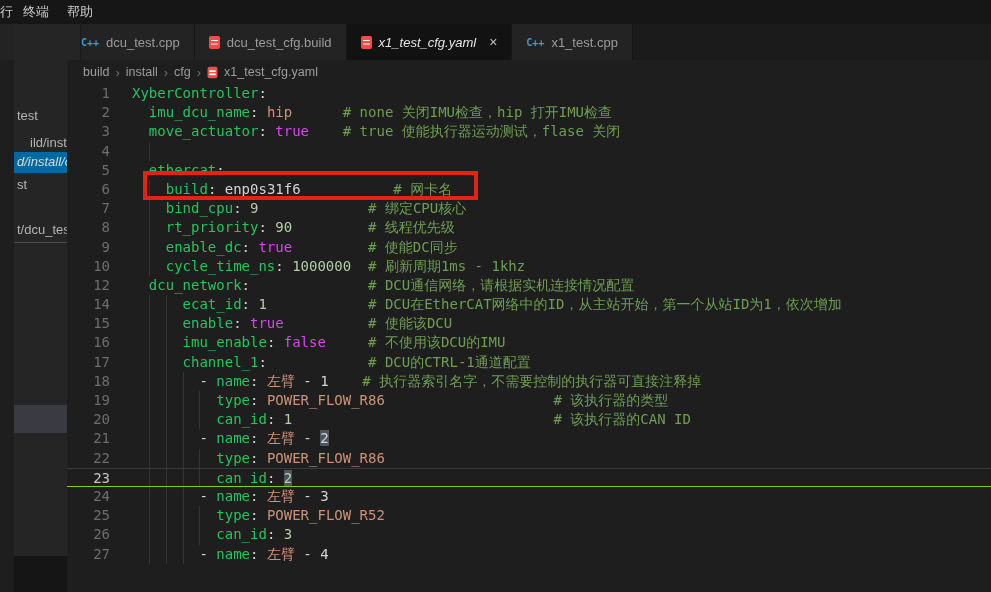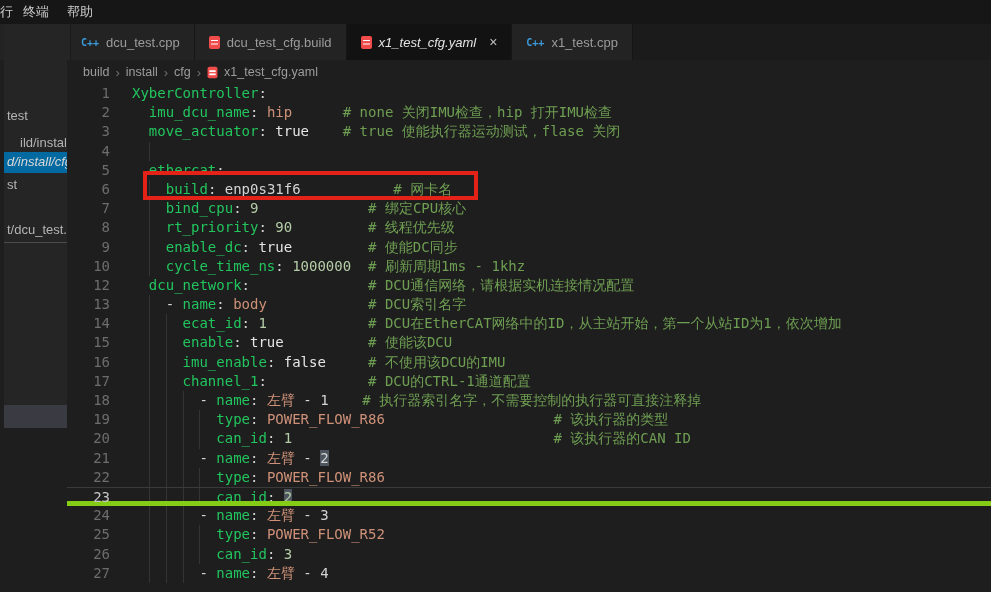--- a/index.html
+++ b/index.html
@@ -8,21 +8,21 @@
   #app { position:relative; width:991px; height:592px; }
 
   
   #menubar { position:absolute; left:0; top:0; width:991px; height:24px;
              background:#161616; display:flex; align-items:center; z-index:5; }
   .menu-item { color:#cccccc; font-size:13px; padding:0 9px; height:24px;
                line-height:24px; white-space:nowrap; }
   .menu-item:first-child { padding-left:0; width:14px; overflow:hidden; }
 
   
-  #sidebar { position:absolute; left:4px; top:24px; width:67px; height:404px;
+  #sidebar { position:absolute; left:14px; top:24px; width:67px; height:568px;
              background:#252526; border-right:1px solid #1a1a1a; overflow:hidden; }
   .sb-item { position:absolute; left:0; width:67px; height:20px; line-height:20px;
              padding-left:3px; font-size:13px; color:#b4b4b4; white-space:nowrap;
              overflow:hidden; }
   .sb-sel  { background:#0369a1; font-style:italic; color:#d8d8d8; height:21px; }
   .sb-sep  { position:absolute; left:0; width:67px; height:1px; background:#4b4b4b; }
   .sb-graybar { position:absolute; left:0; top:381px; width:67px; height:28px;
                 background:#3a3a42; }
   .sb-dark { position:absolute; left:0; top:532px; width:67px; height:36px;
              background:#151515; }
@@ -50,35 +50,35 @@
   #breadcrumb { position:absolute; left:67px; top:60px; width:924px; height:24px;
                 background:#1e1e1e; display:flex; align-items:center; gap:6px;
                 padding-left:16px; font-size:12.5px; color:#9d9d9d; }
   .bc-sep { color:#6f6f6f; font-size:13px; }
   #breadcrumb .icon-yaml { transform:scale(.9); }
 
   
   #editor { position:absolute; left:67px; top:84px; width:924px; height:508px;
             background:#1e1e1e; overflow:hidden; }
   .code-row { display:flex; height:19.2px; white-space:pre; position:relative; }
-  .code-row.current { border-top:1px solid #3a3a3a; border-bottom:5px solid #84cc16; }
+  .code-row.current { border-top:1px solid #3a3a3a; border-bottom:1px solid #84cc16; }
   .line-number { flex:0 0 59px; text-align:right; padding-right:16px;
                  color:#6d6d6d; font:14px "DejaVu Sans Mono", monospace;
                  line-height:19.2px; user-select:none; }
   .current .line-number { color:#c6c6c6; }
   .code-text { position:relative; flex:1; padding-left:6px;
                font:14px "DejaVu Sans Mono", monospace; line-height:19.2px;
                white-space:pre; overflow:hidden; }
   .guide { position:absolute; top:0; bottom:0; width:1px; background:#343434; }
 
   .tk-k   { color:#22c55e; }
   .tk-p   { color:#d4d4d4; }
   .tk-s   { color:#ce9178; }
   .tk-n   { color:#b5cea8; }
-  .tk-b   { color:#e5e5e5; }
+  .tk-b   { color:#d946ef; }
   .tk-c   { color:#6e9e52; }
   .tk-hl  { color:#d4d4d4; background:#4d555e; }
   .tk-nhl { color:#b5cea8; background:#4d555e; }
 
   
   #red-box { position:absolute; left:76px; top:87px; width:335px; height:29px;
              border:4px solid #e42217; z-index:4; pointer-events:none; }
 </style>
 </head>
 <body>
@@ -142,21 +142,20 @@
         <div class="code-row"><div class="line-number">2</div><div class="code-text"><span class="tk-p">  </span><span class="tk-k">imu_dcu_name</span><span class="tk-p">: </span><span class="tk-s">hip</span><span class="tk-p">      </span><span class="tk-c"># none 关闭IMU检查，hip 打开IMU检查</span></div></div>
         <div class="code-row"><div class="line-number">3</div><div class="code-text"><span class="tk-p">  </span><span class="tk-k">move_actuator</span><span class="tk-p">: </span><span class="tk-b">true</span><span class="tk-p">    </span><span class="tk-c"># true 使能执行器运动测试，flase 关闭</span></div></div>
         <div class="code-row"><div class="line-number">4</div><div class="code-text"><span class="guide" style="left: calc(2ch + 6px);"></span></div></div>
         <div class="code-row"><div class="line-number">5</div><div class="code-text"><span class="tk-p">  </span><span class="tk-k">ethercat</span><span class="tk-p">:</span></div></div>
         <div class="code-row"><div class="line-number">6</div><div class="code-text"><span class="guide" style="left: calc(2ch + 6px);"></span><span class="tk-p">    </span><span class="tk-k">build</span><span class="tk-p">: </span><span class="tk-p">enp0s31f6</span><span class="tk-p">           </span><span class="tk-c"># 网卡名</span></div></div>
         <div class="code-row"><div class="line-number">7</div><div class="code-text"><span class="guide" style="left: calc(2ch + 6px);"></span><span class="tk-p">    </span><span class="tk-k">bind_cpu</span><span class="tk-p">: </span><span class="tk-n">9</span><span class="tk-p">             </span><span class="tk-c"># 绑定CPU核心</span></div></div>
         <div class="code-row"><div class="line-number">8</div><div class="code-text"><span class="guide" style="left: calc(2ch + 6px);"></span><span class="tk-p">    </span><span class="tk-k">rt_priority</span><span class="tk-p">: </span><span class="tk-n">90</span><span class="tk-p">         </span><span class="tk-c"># 线程优先级</span></div></div>
         <div class="code-row"><div class="line-number">9</div><div class="code-text"><span class="guide" style="left: calc(2ch + 6px);"></span><span class="tk-p">    </span><span class="tk-k">enable_dc</span><span class="tk-p">: </span><span class="tk-b">true</span><span class="tk-p">         </span><span class="tk-c"># 使能DC同步</span></div></div>
         <div class="code-row"><div class="line-number">10</div><div class="code-text"><span class="guide" style="left: calc(2ch + 6px);"></span><span class="tk-p">    </span><span class="tk-k">cycle_time_ns</span><span class="tk-p">: </span><span class="tk-n">1000000</span><span class="tk-p">  </span><span class="tk-c"># 刷新周期1ms - 1khz</span></div></div>
         <div class="code-row"><div class="line-number">12</div><div class="code-text"><span class="tk-p">  </span><span class="tk-k">dcu_network</span><span class="tk-p">:</span><span class="tk-p">              </span><span class="tk-c"># DCU通信网络，请根据实机连接情况配置</span></div></div>
-        <div class="code-row"><div class="line-number">13</div><div class="code-text"><span class="guide" style="left: calc(2ch + 6px);"></span><span class="tk-p">    </span><span class="tk-p">- </span><span class="tk-k">name</span><span class="tk-p">: </span><span class="tk-s">body</span><span class="tk-p">            </span><span class="tk-c"># DCU索引名字</span></div></div>
         <div class="code-row"><div class="line-number">14</div><div class="code-text"><span class="guide" style="left: calc(2ch + 6px);"></span><span class="guide" style="left: calc(4ch + 6px);"></span><span class="tk-p">      </span><span class="tk-k">ecat_id</span><span class="tk-p">: </span><span class="tk-n">1</span><span class="tk-p">            </span><span class="tk-c"># DCU在EtherCAT网络中的ID，从主站开始，第一个从站ID为1，依次增加</span></div></div>
         <div class="code-row"><div class="line-number">15</div><div class="code-text"><span class="guide" style="left: calc(2ch + 6px);"></span><span class="guide" style="left: calc(4ch + 6px);"></span><span class="tk-p">      </span><span class="tk-k">enable</span><span class="tk-p">: </span><span class="tk-b">true</span><span class="tk-p">          </span><span class="tk-c"># 使能该DCU</span></div></div>
         <div class="code-row"><div class="line-number">16</div><div class="code-text"><span class="guide" style="left: calc(2ch + 6px);"></span><span class="guide" style="left: calc(4ch + 6px);"></span><span class="tk-p">      </span><span class="tk-k">imu_enable</span><span class="tk-p">: </span><span class="tk-b">false</span><span class="tk-p">     </span><span class="tk-c"># 不使用该DCU的IMU</span></div></div>
         <div class="code-row"><div class="line-number">17</div><div class="code-text"><span class="guide" style="left: calc(2ch + 6px);"></span><span class="guide" style="left: calc(4ch + 6px);"></span><span class="tk-p">      </span><span class="tk-k">channel_1</span><span class="tk-p">:</span><span class="tk-p">            </span><span class="tk-c"># DCU的CTRL-1通道配置</span></div></div>
         <div class="code-row"><div class="line-number">18</div><div class="code-text"><span class="guide" style="left: calc(2ch + 6px);"></span><span class="guide" style="left: calc(4ch + 6px);"></span><span class="guide" style="left: calc(6ch + 6px);"></span><span class="tk-p">        </span><span class="tk-p">- </span><span class="tk-k">name</span><span class="tk-p">: </span><span class="tk-s">左臂</span><span class="tk-p"> - 1</span><span class="tk-p">    </span><span class="tk-c"># 执行器索引名字，不需要控制的执行器可直接注释掉</span></div></div>
         <div class="code-row"><div class="line-number">19</div><div class="code-text"><span class="guide" style="left: calc(2ch + 6px);"></span><span class="guide" style="left: calc(4ch + 6px);"></span><span class="guide" style="left: calc(6ch + 6px);"></span><span class="guide" style="left: calc(8ch + 6px);"></span><span class="tk-p">          </span><span class="tk-k">type</span><span class="tk-p">: </span><span class="tk-s">POWER_FLOW_R86</span><span class="tk-p">                    </span><span class="tk-c"># 该执行器的类型</span></div></div>
         <div class="code-row"><div class="line-number">20</div><div class="code-text"><span class="guide" style="left: calc(2ch + 6px);"></span><span class="guide" style="left: calc(4ch + 6px);"></span><span class="guide" style="left: calc(6ch + 6px);"></span><span class="guide" style="left: calc(8ch + 6px);"></span><span class="tk-p">          </span><span class="tk-k">can_id</span><span class="tk-p">: </span><span class="tk-n">1</span><span class="tk-p">                               </span><span class="tk-c"># 该执行器的CAN ID</span></div></div>
         <div class="code-row"><div class="line-number">21</div><div class="code-text"><span class="guide" style="left: calc(2ch + 6px);"></span><span class="guide" style="left: calc(4ch + 6px);"></span><span class="guide" style="left: calc(6ch + 6px);"></span><span class="tk-p">        </span><span class="tk-p">- </span><span class="tk-k">name</span><span class="tk-p">: </span><span class="tk-s">左臂</span><span class="tk-p"> - </span><span class="tk-hl">2</span></div></div>
         <div class="code-row"><div class="line-number">22</div><div class="code-text"><span class="guide" style="left: calc(2ch + 6px);"></span><span class="guide" style="left: calc(4ch + 6px);"></span><span class="guide" style="left: calc(6ch + 6px);"></span><span class="guide" style="left: calc(8ch + 6px);"></span><span class="tk-p">          </span><span class="tk-k">type</span><span class="tk-p">: </span><span class="tk-s">POWER_FLOW_R86</span></div></div>
         <div class="code-row current"><div class="line-number">23</div><div class="code-text"><span class="guide" style="left: calc(2ch + 6px);"></span><span class="guide" style="left: calc(4ch + 6px);"></span><span class="guide" style="left: calc(6ch + 6px);"></span><span class="guide" style="left: calc(8ch + 6px);"></span><span class="tk-p">          </span><span class="tk-k">can_id</span><span class="tk-p">: </span><span class="tk-nhl">2</span></div></div>

